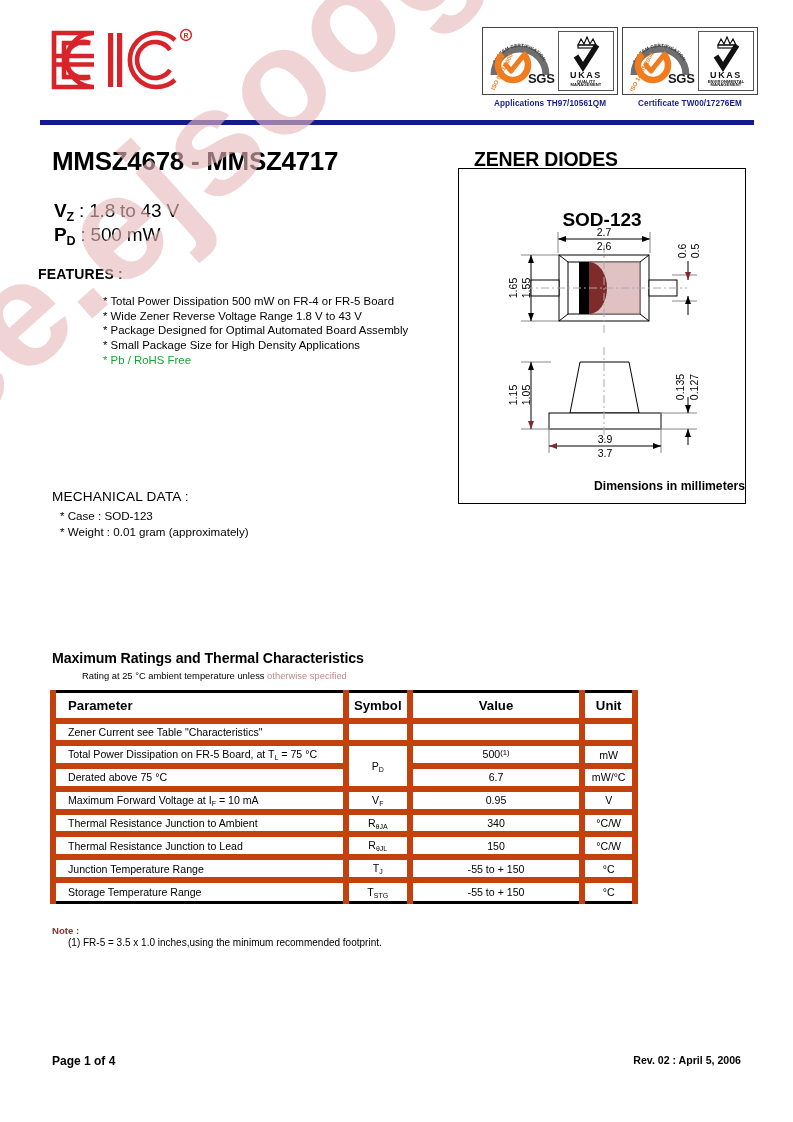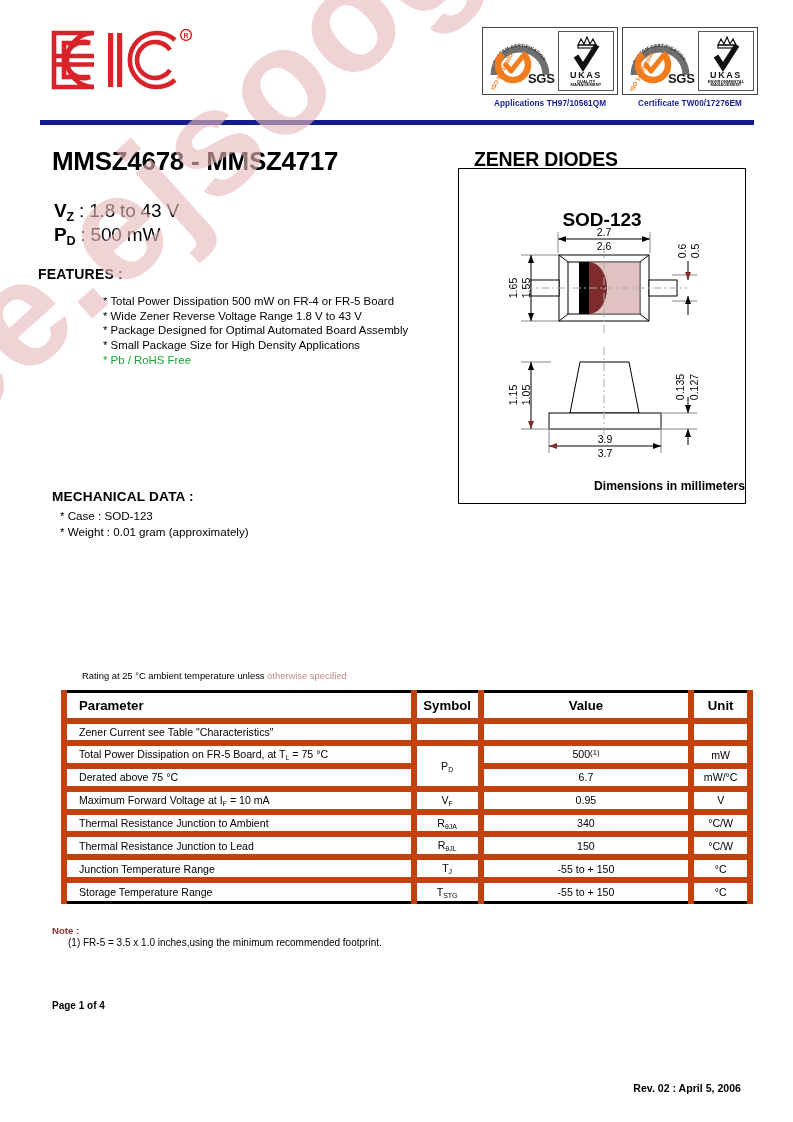--- a/index.html
+++ b/index.html
@@ -88,21 +88,21 @@
   }
   #features-list {
     position:absolute; left:55px; top:294px;
     font-size:11.4px; line-height:14.7px;
   }
   #features-list div { white-space:nowrap;margin-left:48px; }
   #features-list div.green { color:#16a734; }
 
   #mech-title {
     position:absolute; left:52px; top:489px;
-    font-size:13.6px; font-weight:bold; letter-spacing:.2px;
+    font-size:13.6px; font-weight:normal; letter-spacing:.2px;
   }
   #mech-list {
     position:absolute; left:60px; top:508px;
     font-size:11.6px; line-height:16px;
   }
 
   
   #zener-title {
     position:absolute; left:474px; top:148px; width:288px;
     text-align:left; font-size:19.5px; font-weight:bold; letter-spacing:-.2px;
@@ -127,21 +127,21 @@
     font-size:14.2px; font-weight:bold; letter-spacing:-.1px;
   }
   #ratings-sub {
     position:absolute; left:52px; top:670px;
     font-size:9.4px;
     padding-left:30px;
   }
   #ratings-sub .dim { color:#c08a8a; }
 
   #ratings-table {
-    position:absolute; left:61px; top:690px; width:692px;
+    position:absolute; left:50px; top:690px; width:588px;
     border-collapse:collapse;
     font-size:10.6px;
   }
   #ratings-table td, #ratings-table th {
     border:6px solid #c2410c;
     padding:0;
     vertical-align:middle;
   }
   #ratings-table thead th {
     border-top:3.2px solid #000;
@@ -161,25 +161,25 @@
   
   #note-title {
     position:absolute; left:52px; top:925px;
     font-size:9.6px; font-weight:bold; color:#8c3030;
   }
   #note-body {
     position:absolute; left:68px; top:937px;
     font-size:10px;
   }
   #footer-left {
-    position:absolute; left:52px; top:1000px;
-    font-size:10px; font-weight:bold;
+    position:absolute; left:52px; top:1054px;
+    font-size:12px; font-weight:bold;
   }
   #footer-right {
-    position:absolute; right:52px; top:1082px;
+    position:absolute; right:52px; top:1054px;
     font-size:10.6px; font-weight:bold;
   }
 </style>
 </head>
 <body>
 
 <div id="watermark">isee.ejsoog.com</div>
 
 <div class="page">
 
@@ -378,20 +378,21 @@
       <text x="146" y="238" text-anchor="middle">3.9</text>
       <text x="146" y="252" text-anchor="middle">3.7</text>
       <text transform="rotate(-90 222 182)" x="222" y="185" text-anchor="middle">0.135</text>
       <text transform="rotate(-90 236 182)" x="236" y="185" text-anchor="middle">0.127</text>
     </g>
   </svg>
 
   <div id="pkg-units">Dimensions in millimeters</div>
 </div>
 
+<div id="ratings-title">Maximum Ratings and Thermal Characteristics</div>
 <div id="ratings-sub"><span>Rating at  25 </span><span>°C ambient temperature unless </span><span class="dim">otherwise specified</span></div>
 
 <table id="ratings-table">
   <thead>
     <tr>
       <th class="c-param">Parameter</th>
       <th class="c-sym">Symbol</th>
       <th class="c-val">Value</th>
       <th class="c-unit">Unit</th>
     </tr>

